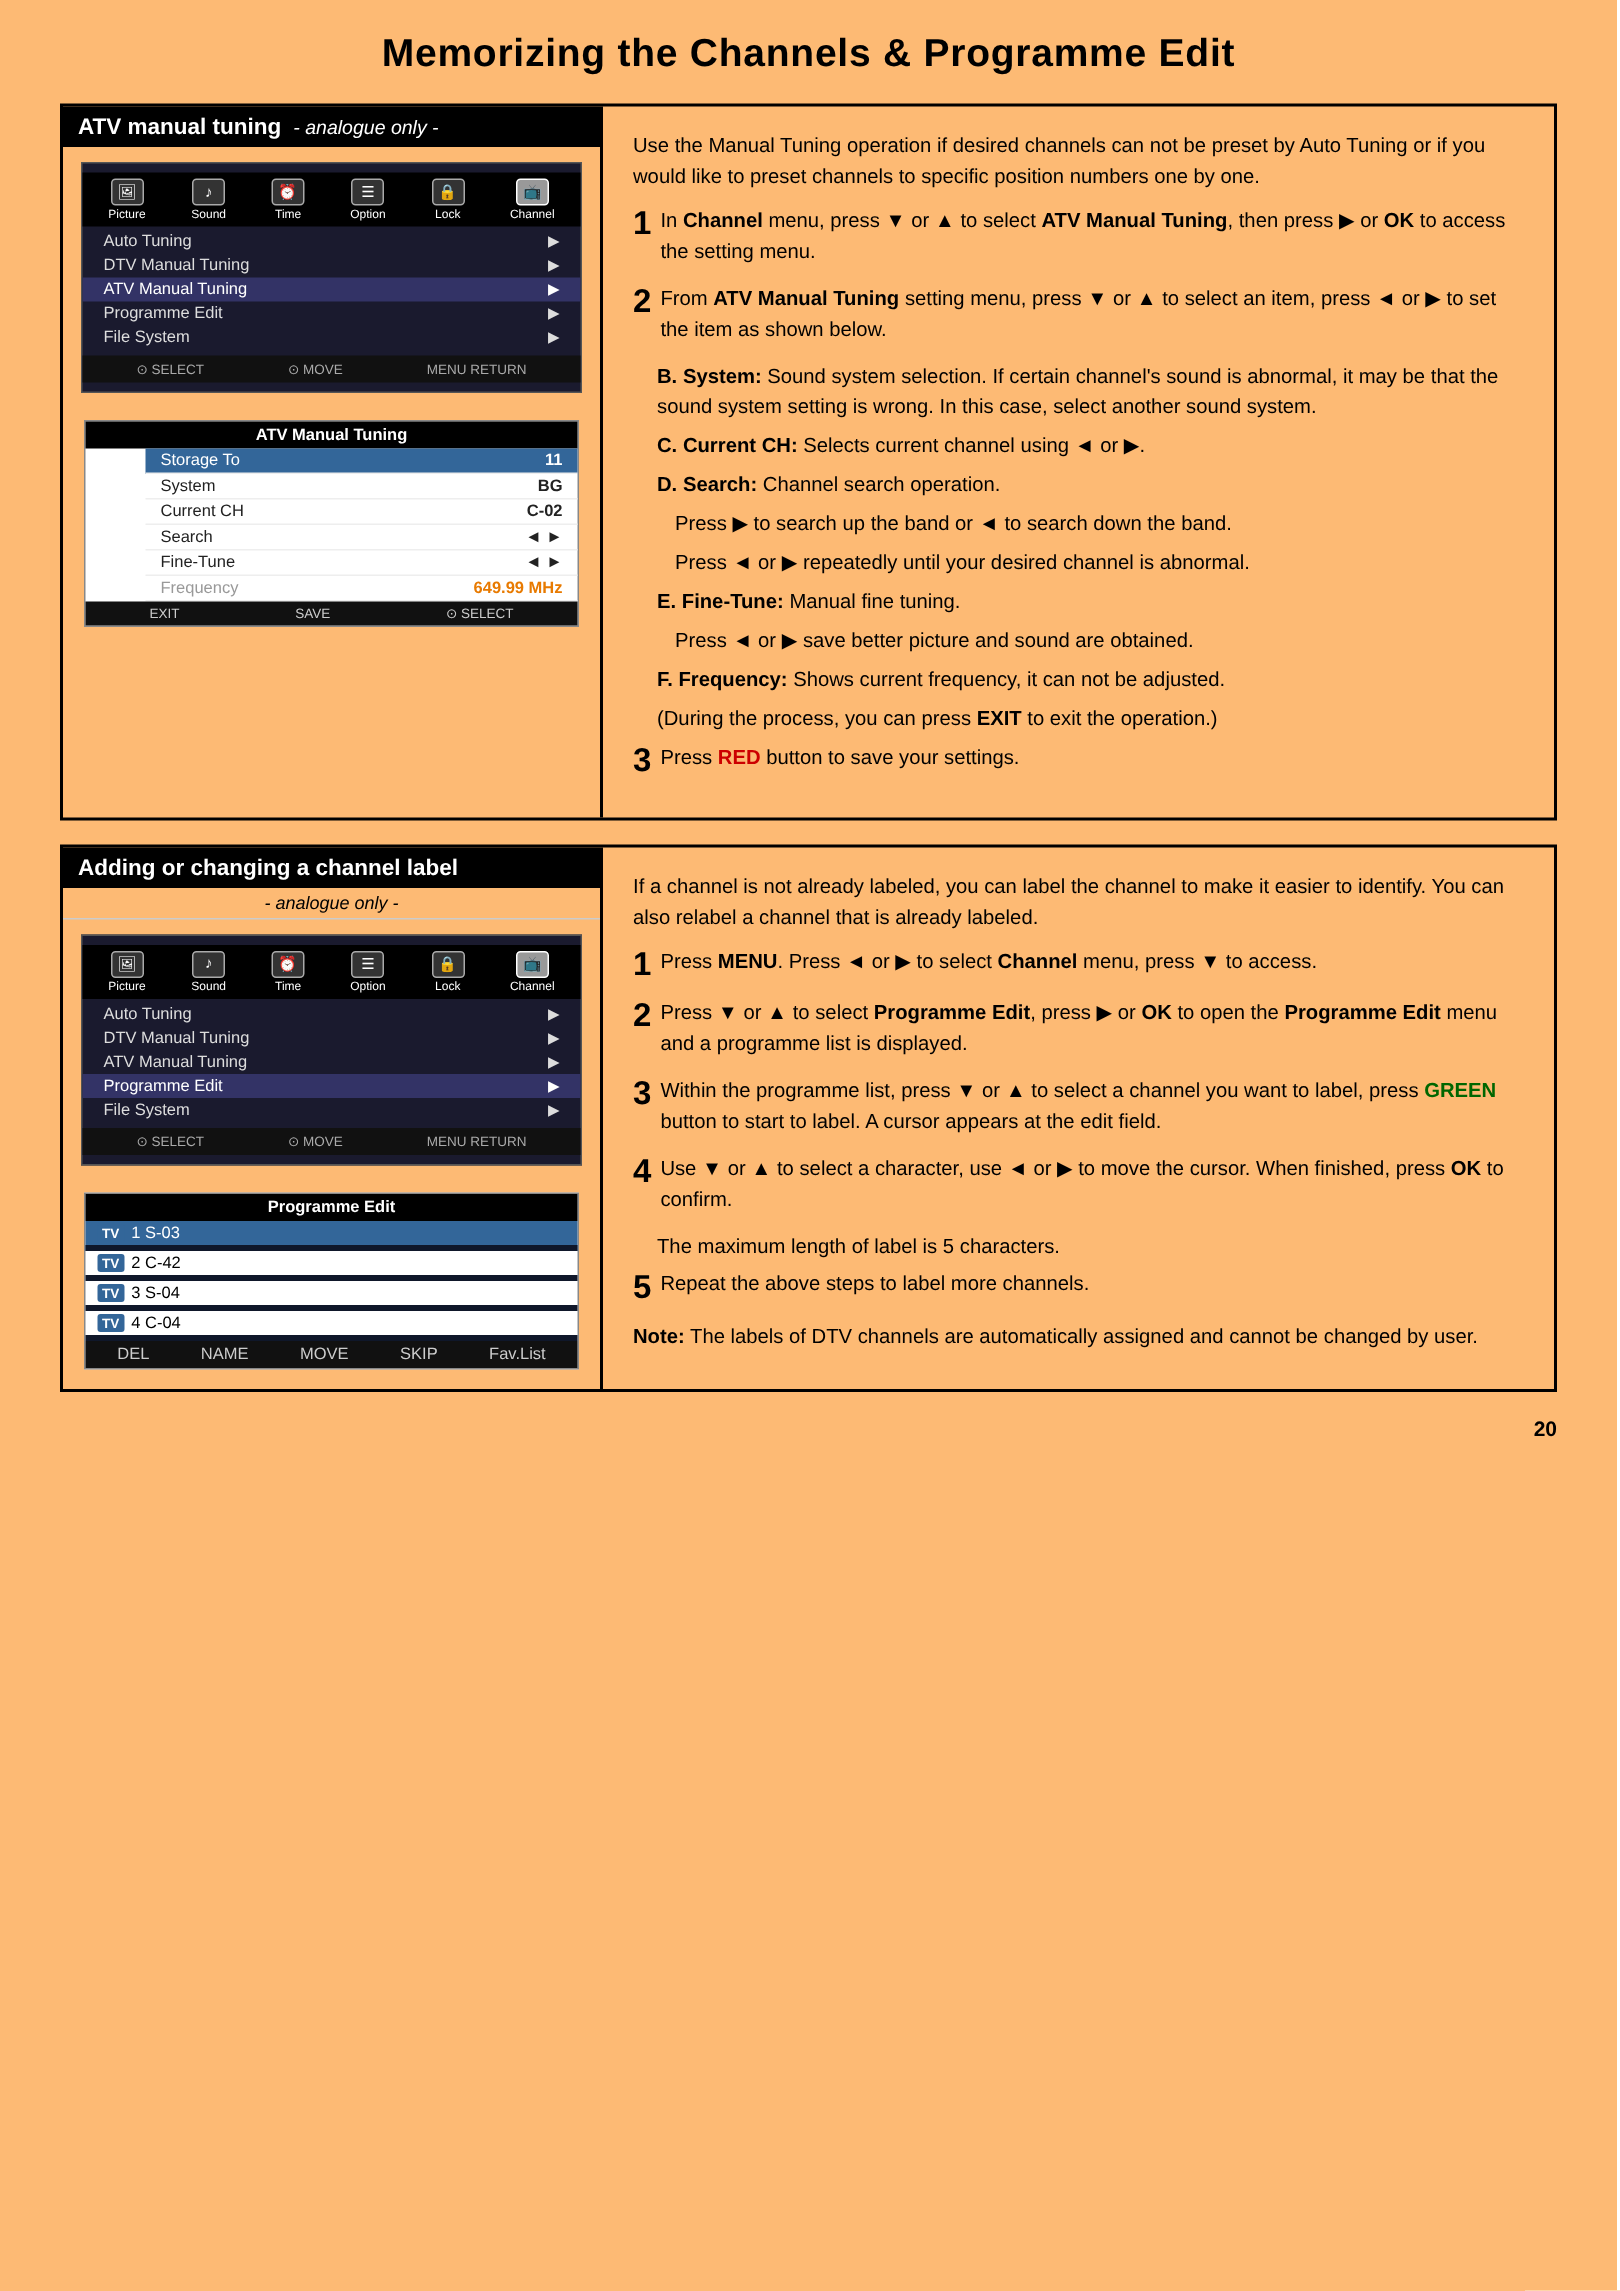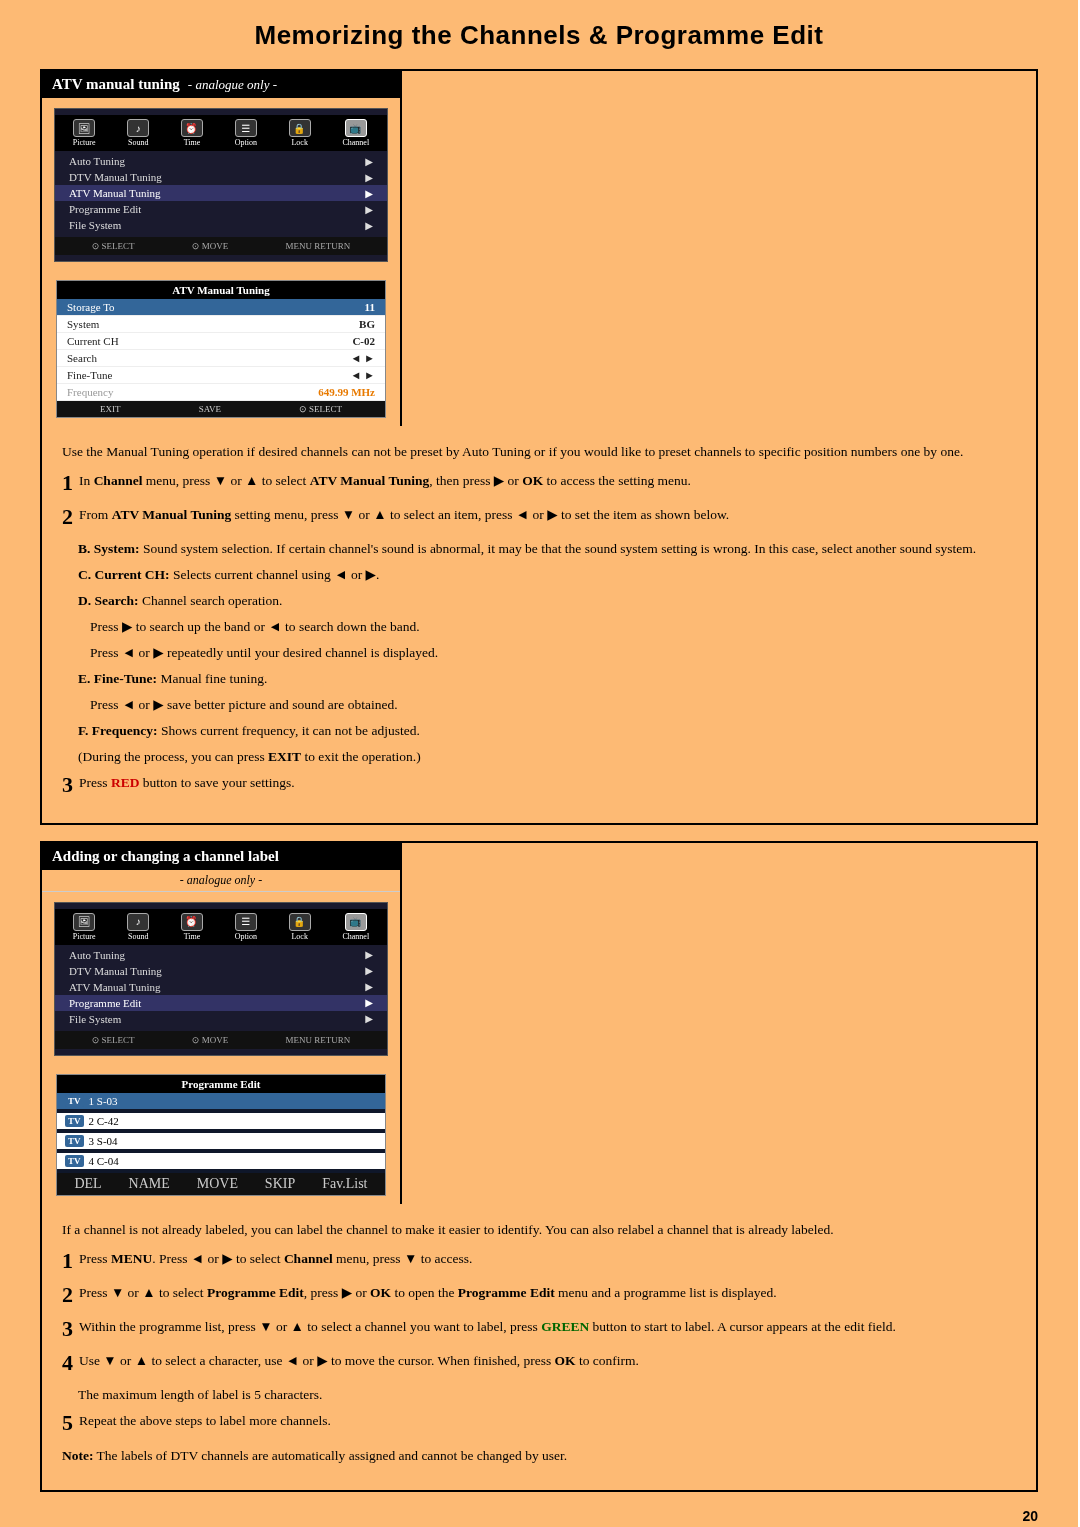--- a/index.html
+++ b/index.html
@@ -25,23 +25,22 @@
       letter-spacing: 0.5px;
     }
 
     
     .section-box {
       border: 2px solid #000;
       margin-bottom: 16px;
     }
     .section-inner {
       display: flex;
-      flex-direction: column;
+      flex-direction: row;
       min-height: 320px;
-      font-family: Liberation Serif, serif;
     }
     .left-panel {
       width: 360px;
       min-width: 360px;
       border-right: 2px solid #000;
       padding: 0;
       display: flex;
       flex-direction: column;
     }
     .section-header {
@@ -145,20 +144,21 @@
       font-weight: bold;
       font-size: 11px;
       text-align: center;
     }
     .sub-menu-row {
       display: flex;
       justify-content: space-between;
       padding: 2px 10px;
       border-bottom: 1px solid #eee;
       color: #222;
+      margin-left: 40px;
     }
     .sub-menu-row.highlight {
       background: #336699;
       color: #fff;
     }
     .sub-menu-row .val { font-weight: bold; }
     .sub-menu-row .freq { color: #e87a00; font-weight: bold; }
     .sub-menu-row .freq-w { color: #999; }
     .sub-menu-footer {
       display: flex;
@@ -224,21 +224,21 @@
       padding: 1px 3px;
       border-radius: 2px;
       margin-right: 5px;
       font-weight: bold;
     }
     .prog-edit-footer {
       display: flex;
       justify-content: space-around;
       background: #111;
       color: #ccc;
-      font-size: 14px;
+      font-size: 11px;
       padding: 3px 4px;
     }
 
     .page-number {
       text-align: right;
       font-size: 14px;
       font-weight: bold;
       margin-top: 10px;
     }
 
@@ -373,21 +373,21 @@
         <p class="indent">
           <strong>C. Current CH:</strong> Selects current channel using ◄ or ▶.
         </p>
         <p class="indent">
           <strong>D. Search:</strong> Channel search operation.
         </p>
         <p class="indent" style="margin-left:28px;">
           Press ▶ to search up the band or ◄ to search down the band.
         </p>
         <p class="indent" style="margin-left:28px;">
-          Press ◄ or ▶ repeatedly until your desired channel is displayed.
+          Press ◄ or ▶ repeatedly until your desired channel is abnormal.
         </p>
         <p class="indent">
           <strong>E. Fine-Tune:</strong> Manual fine tuning.
         </p>
         <p class="indent" style="margin-left:28px;">
           Press ◄ or ▶ save better picture and sound are obtained.
         </p>
         <p class="indent">
           <strong>F. Frequency:</strong> Shows current frequency, it can not be adjusted.
         </p>

